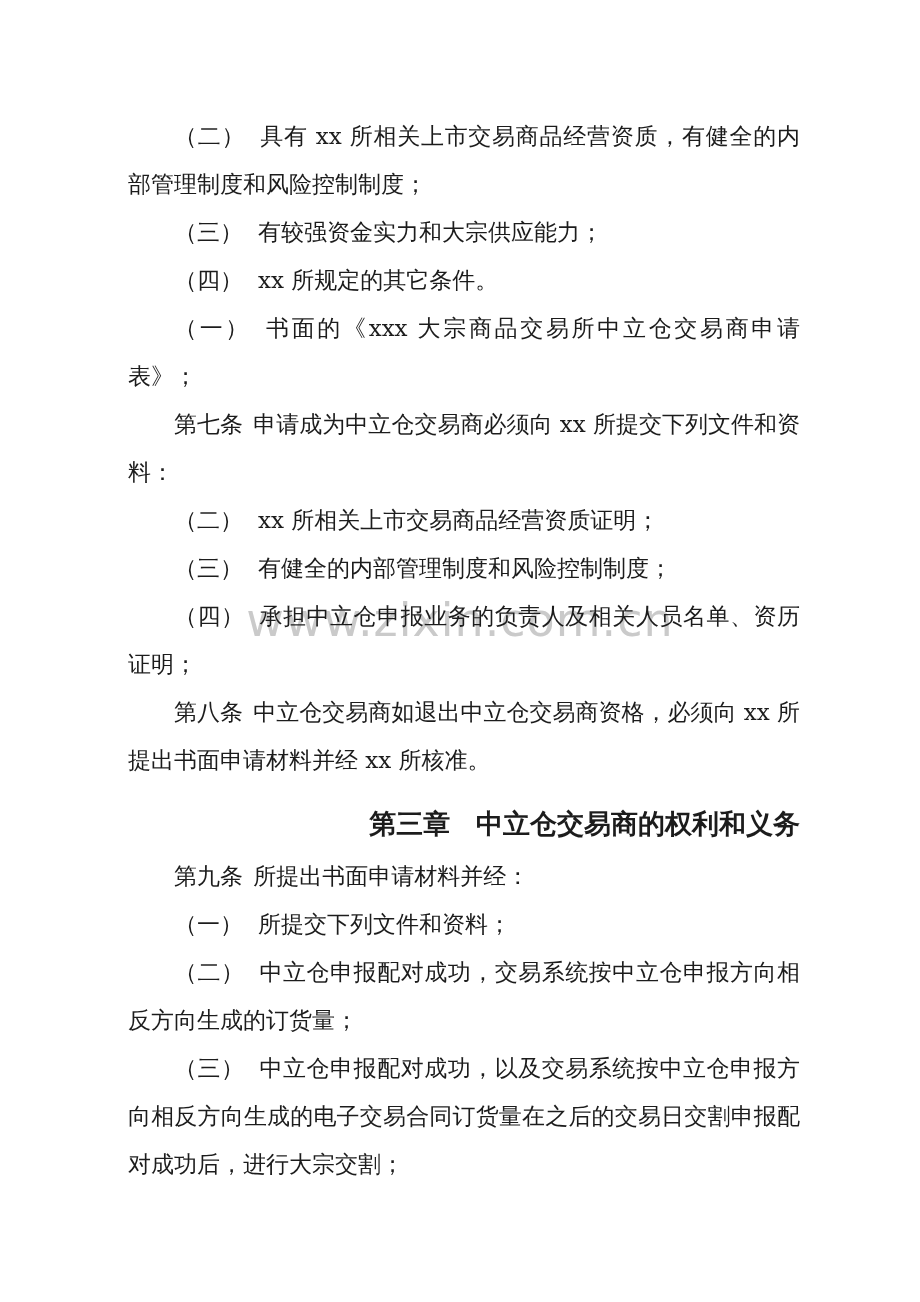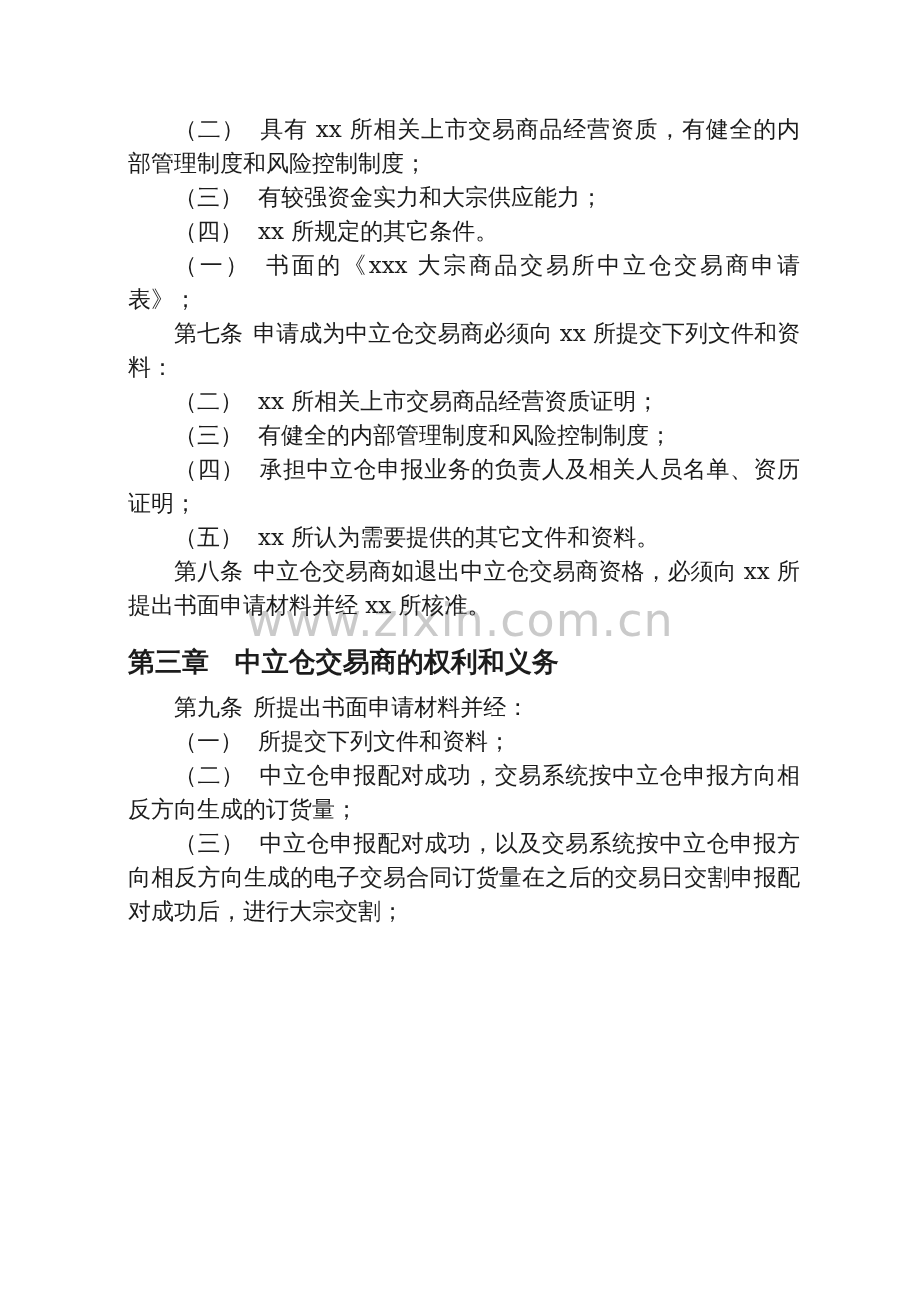--- a/index.html
+++ b/index.html
@@ -18,36 +18,36 @@
   }
   .doc-body {
     position: absolute;
     top: 112px;
     left: 128px;
     right: 120px;
   }
   p.para {
     margin: 0;
     font-size: 23px;
-    line-height: 34px;
+    line-height: 48px;
     text-align: justify;
     text-indent: 2em;
     word-break: break-all;
   }
   p.para .num {
     margin-right: 0.65em;
   }
   p.para.article .num {
     margin-right: 0.45em;
   }
   p.heading {
     margin: 16px 0 4px 0;
     font-size: 27px;
     line-height: 48px;
-    text-align: left;
+    text-align: right;
     text-indent: 0;
     font-weight: 700;
     font-family: "DejaVu Sans", "Liberation Sans", sans-serif;
   }
   p.heading .num {
     margin-right: 0.95em;
   }
   .watermark {
     position: absolute;
     top: 593px;
@@ -87,23 +87,20 @@
   </p>
       <p class="para clause">
     <span class="num">（二）</span><span class="txt">xx 所相关上市交易商品经营资质证明；</span>
   </p>
       <p class="para clause">
     <span class="num">（三）</span><span class="txt">有健全的内部管理制度和风险控制制度；</span>
   </p>
       <p class="para clause">
     <span class="num">（四）</span><span class="txt">承担中立仓申报业务的负责人及相关人员名单、资历证明；</span>
   </p>
-      <p class="para clause">
-    <span class="num">（五）</span><span class="txt">xx 所认为需要提供的其它文件和资料。</span>
-  </p>
       <p class="para article">
     <span class="num">第八条</span><span class="txt">中立仓交易商如退出中立仓交易商资格，必须向 xx 所提出书面申请材料并经 xx 所核准。</span>
   </p>
       <p class="heading">
     <span class="num">第三章</span><span class="txt">中立仓交易商的权利和义务</span>
   </p>
       <p class="para article">
     <span class="num">第九条</span><span class="txt">所提出书面申请材料并经：</span>
   </p>
       <p class="para clause">

